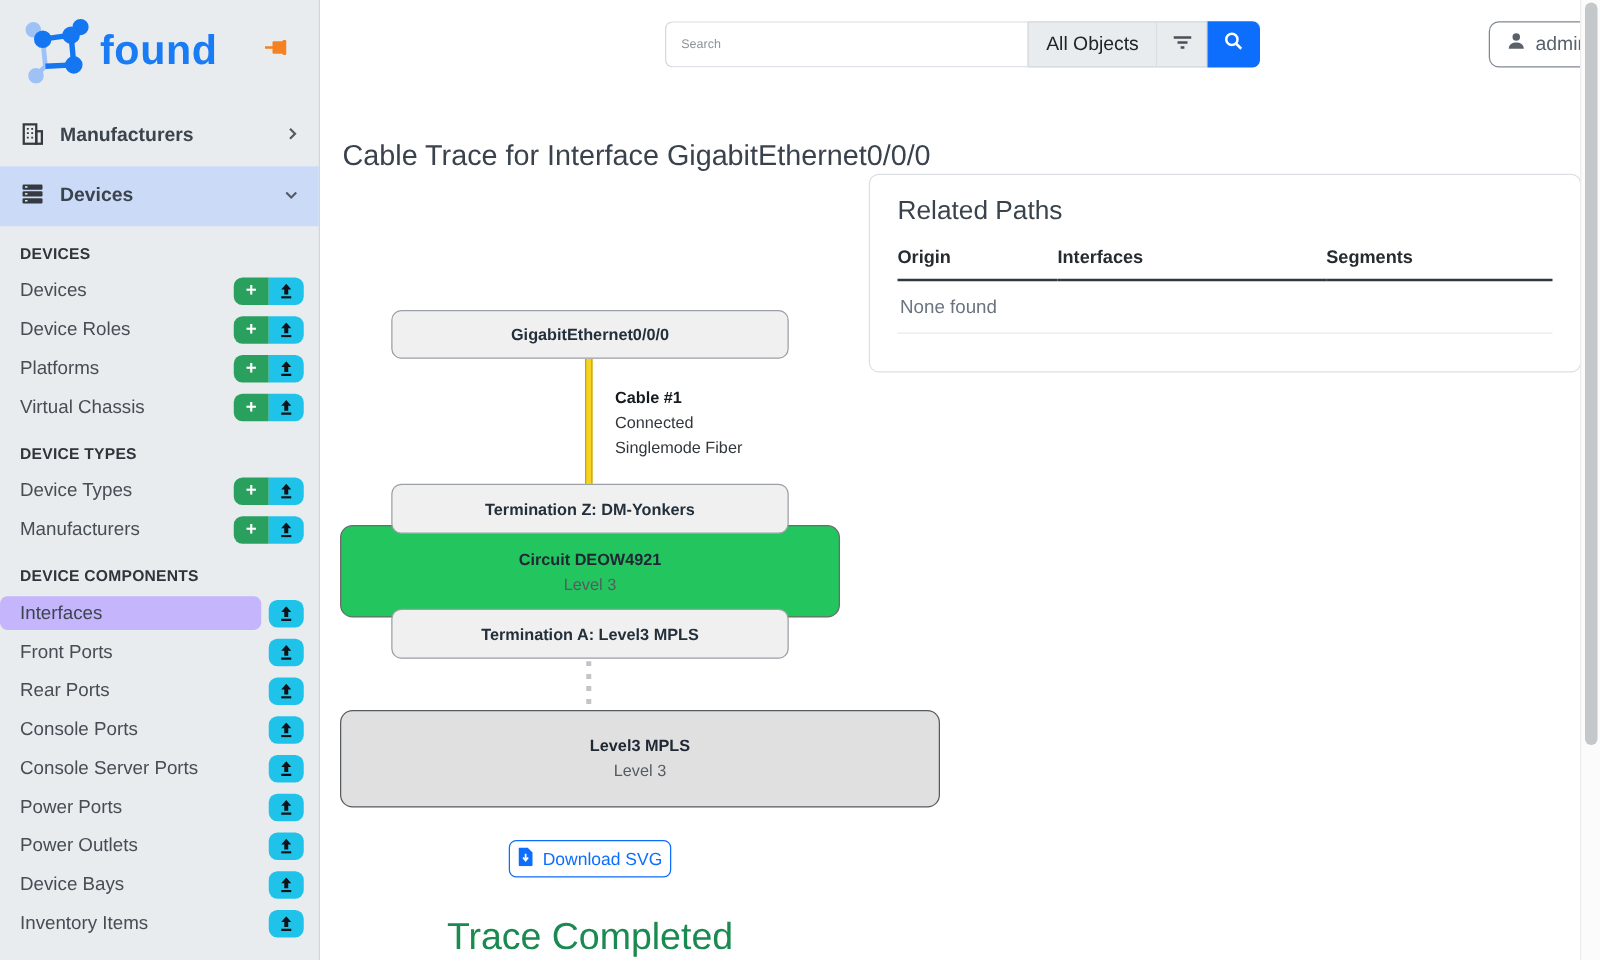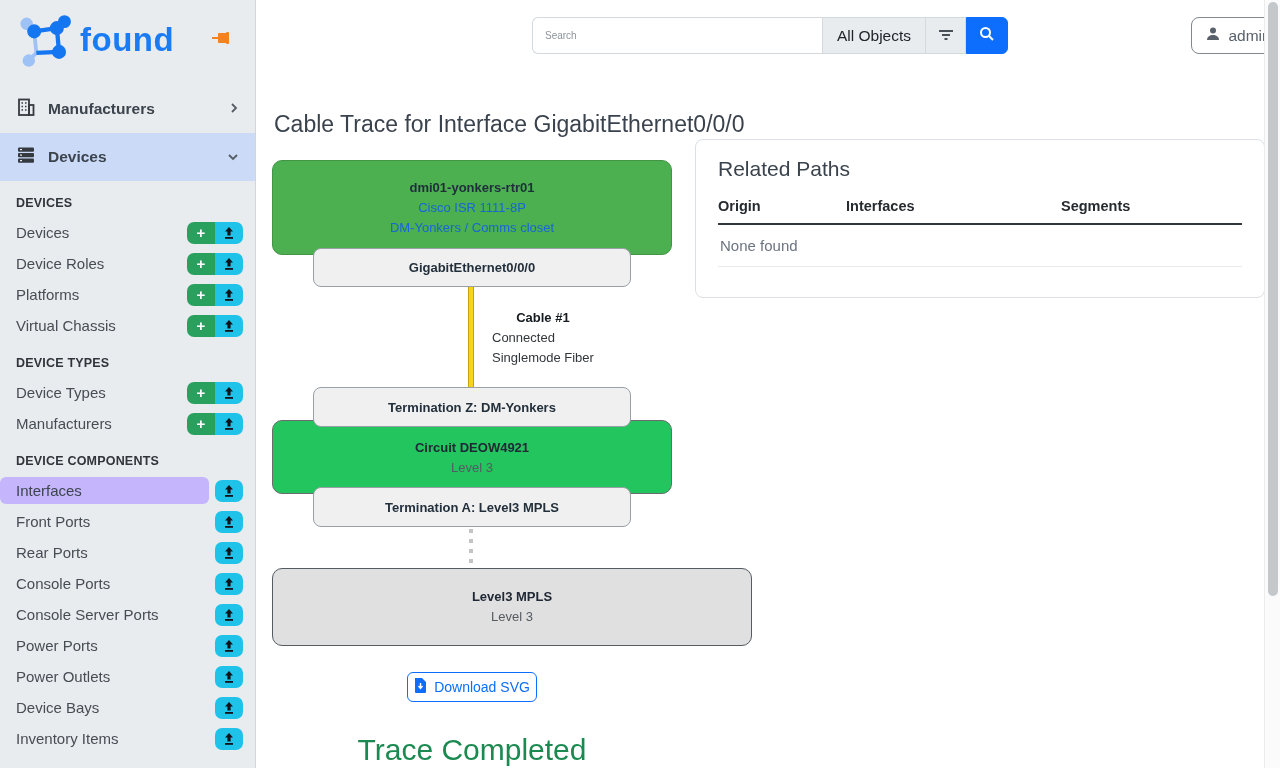--- a/index.html
+++ b/index.html
@@ -75,21 +75,21 @@
               justify-content:center; font-size:13px; font-weight:bold; color:#23303c;
               z-index:2; }
   .iface-box { top:248px; height:39px; }
   .termz-box { top:387px; height:40px; }
   .terma-box { top:487px; height:40px; }
 
   .cable-line { position:absolute; left:212px; top:287px; width:6px; height:100px;
                 background:#f7d321; border-left:1px solid #c3a40e; border-right:1px solid #c3a40e; }
   .cable-label { position:absolute; left:236px; top:308px; font-size:13px; line-height:20px;
                  color:#32373c; }
-  .cable-label .cl-name { font-weight:bold; color:#141a1f;text-align:center; }
+  .cable-label .cl-name { font-weight:bold; color:#141a1f; }
 
   .node-circuit { left:16px; top:420px; width:400px; height:74px; background:#22c55e;
                   border:1px solid #6b6b6b; padding-top:17px; z-index:1; }
   .node-circuit .nname, .node-far .nname { font-weight:bold; color:#202835; line-height:20px; }
   .nsub { color:#555b61; line-height:20px; }
 
   .dotted-line { position:absolute; left:213px; top:529px; width:4px; height:36px;
                  background:repeating-linear-gradient(180deg,#c4c4c4 0 4px,transparent 4px 10px); }
 
   .node-far { left:16px; top:568px; width:480px; height:78px; background:#e0e0e0;
@@ -392,25 +392,20 @@
         <circle cx="8" cy="4.5" r="3"></circle>
           <path d="M2 14 C2 10.5 5 9 8 9 C11 9 14 10.5 14 14 Z"></path>
       </svg>
     </span>
     <span>admin</span>
     <span class="caret-down"></span>
   </div>
 
   <h1 class="page-title">Cable Trace for Interface GigabitEthernet0/0/0</h1>
 
-  <div class="node node-device">
-    <div class="nname">dmi01-yonkers-rtr01</div>
-    <div class="node-link">Cisco ISR 1111-8P</div>
-    <div class="node-link">DM-Yonkers / Comms closet</div>
-  </div>
 
   <div class="port-box iface-box">GigabitEthernet0/0/0</div>
 
   <div class="cable-line"></div>
   <div class="cable-label">
     <div class="cl-name">Cable #1</div>
     <div>Connected</div>
     <div>Singlemode Fiber</div>
   </div>
 

